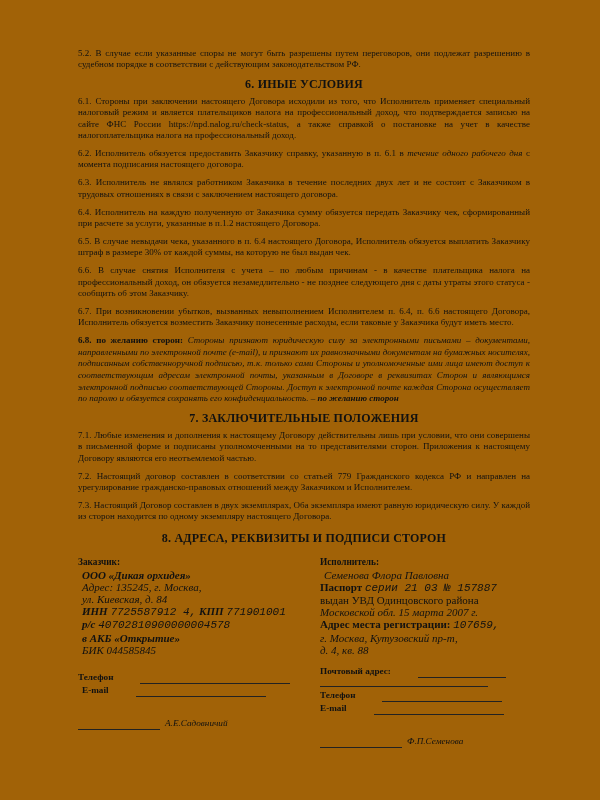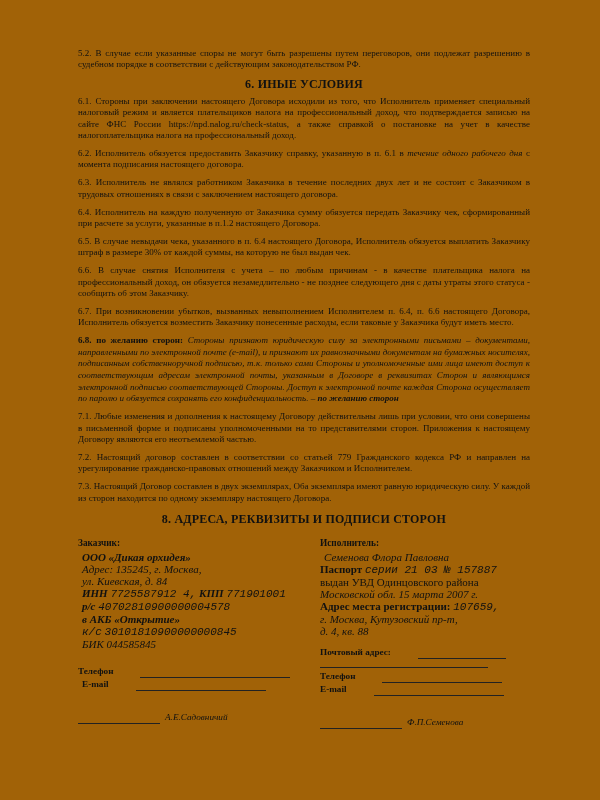--- a/index.html
+++ b/index.html
@@ -170,40 +170,40 @@
     <p class="clause">6.4. Исполнитель на каждую полученную от Заказчика сумму обязуется передать Заказчику чек, сформированный при расчете за услуги, указанные в п.1.2 настоящего Договора.</p>
 
     <p class="clause">6.5. В случае невыдачи чека, указанного в п. 6.4 настоящего Договора, Исполнитель обязуется выплатить Заказчику штраф в размере 30% от каждой суммы, на которую не был выдан чек.</p>
 
     <p class="clause">6.6. В случае снятия Исполнителя с учета – по любым причинам - в качестве плательщика налога на профессиональный доход, он обязуется незамедлительно - не позднее следующего дня с даты утраты этого статуса - сообщить об этом Заказчику.</p>
 
     <p class="clause">6.7. При возникновении убытков, вызванных невыполнением Исполнителем п. 6.4, п. 6.6 настоящего Договора, Исполнитель обязуется возместить Заказчику понесенные расходы, если таковые у Заказчика будут иметь место.</p>
 
     <p class="italic-clause"><span class="lead">6.8. по желанию сторон:</span><span> Стороны признают юридическую силу за электронными письмами – документами, направленными по электронной почте (e-mail), и признают их равнозначными документам на бумажных носителях, подписанным собственноручной подписью, т.к. только сами Стороны и уполномоченные ими лица имеют доступ к соответствующим адресам электронной почты, указанным в Договоре в реквизитах Сторон и являющимся электронной подписью соответствующей Стороны. Доступ к электронной почте каждая Сторона осуществляет по паролю и обязуется сохранять его конфиденциальность. – </span><span class="tail">по желанию сторон</span></p>
 
+    <h2 class="section">7. ЗАКЛЮЧИТЕЛЬНЫЕ ПОЛОЖЕНИЯ</h2>
 
     <p class="clause">7.1. Любые изменения и дополнения к настоящему Договору действительны лишь при условии, что они совершены в письменной форме и подписаны уполномоченными на то представителями сторон. Приложения к настоящему Договору являются его неотъемлемой частью.</p>
 
     <p class="clause">7.2. Настоящий договор составлен в соответствии со статьей 779 Гражданского кодекса РФ и направлен на урегулирование гражданско-правовых отношений между Заказчиком и Исполнителем.</p>
 
     <p class="clause">7.3. Настоящий Договор составлен в двух экземплярах, Оба экземпляра имеют равную юридическую силу. У каждой из сторон находится по одному экземпляру настоящего Договора.</p>
 
     <h2 class="section sec8">8. АДРЕСА, РЕКВИЗИТЫ И ПОДПИСИ СТОРОН</h2>
 
     <div class="requisites">
 
       <div class="col left">
         <div class="party-role">Заказчик:</div>
         <div class="req-line indent allital bold">ООО «Дикая орхидея»</div>
         <div class="req-line indent allital">Адрес: 135245, г. Москва,</div>
         <div class="req-line indent allital">ул. Киевская, д. 84</div>
         <div class="req-line indent"><span class="lbl">ИНН</span> <span class="val">7725587912 4,</span> <span class="lbl">КПП</span> <span class="val">771901001</span></div>
         <div class="req-line indent"><span class="lbl">р/с</span> <span class="val">40702810900000004578</span></div>
         <div class="req-line indent allital bold">в АКБ «Открытие»</div>
-        <div class="req-line indent"><span class="val">к/с</span> <span class="val">30101810900000000845</span></div>
         <div class="req-line indent allital">БИК 044585845</div>
 
         <div class="gap-md"></div>
 
         <div class="field-row">
           <span class="fl">Телефон</span>
           <span class="rule w150"></span>
         </div>
         <div class="field-row phone-indent">
           <span class="fl">E-mail</span>

